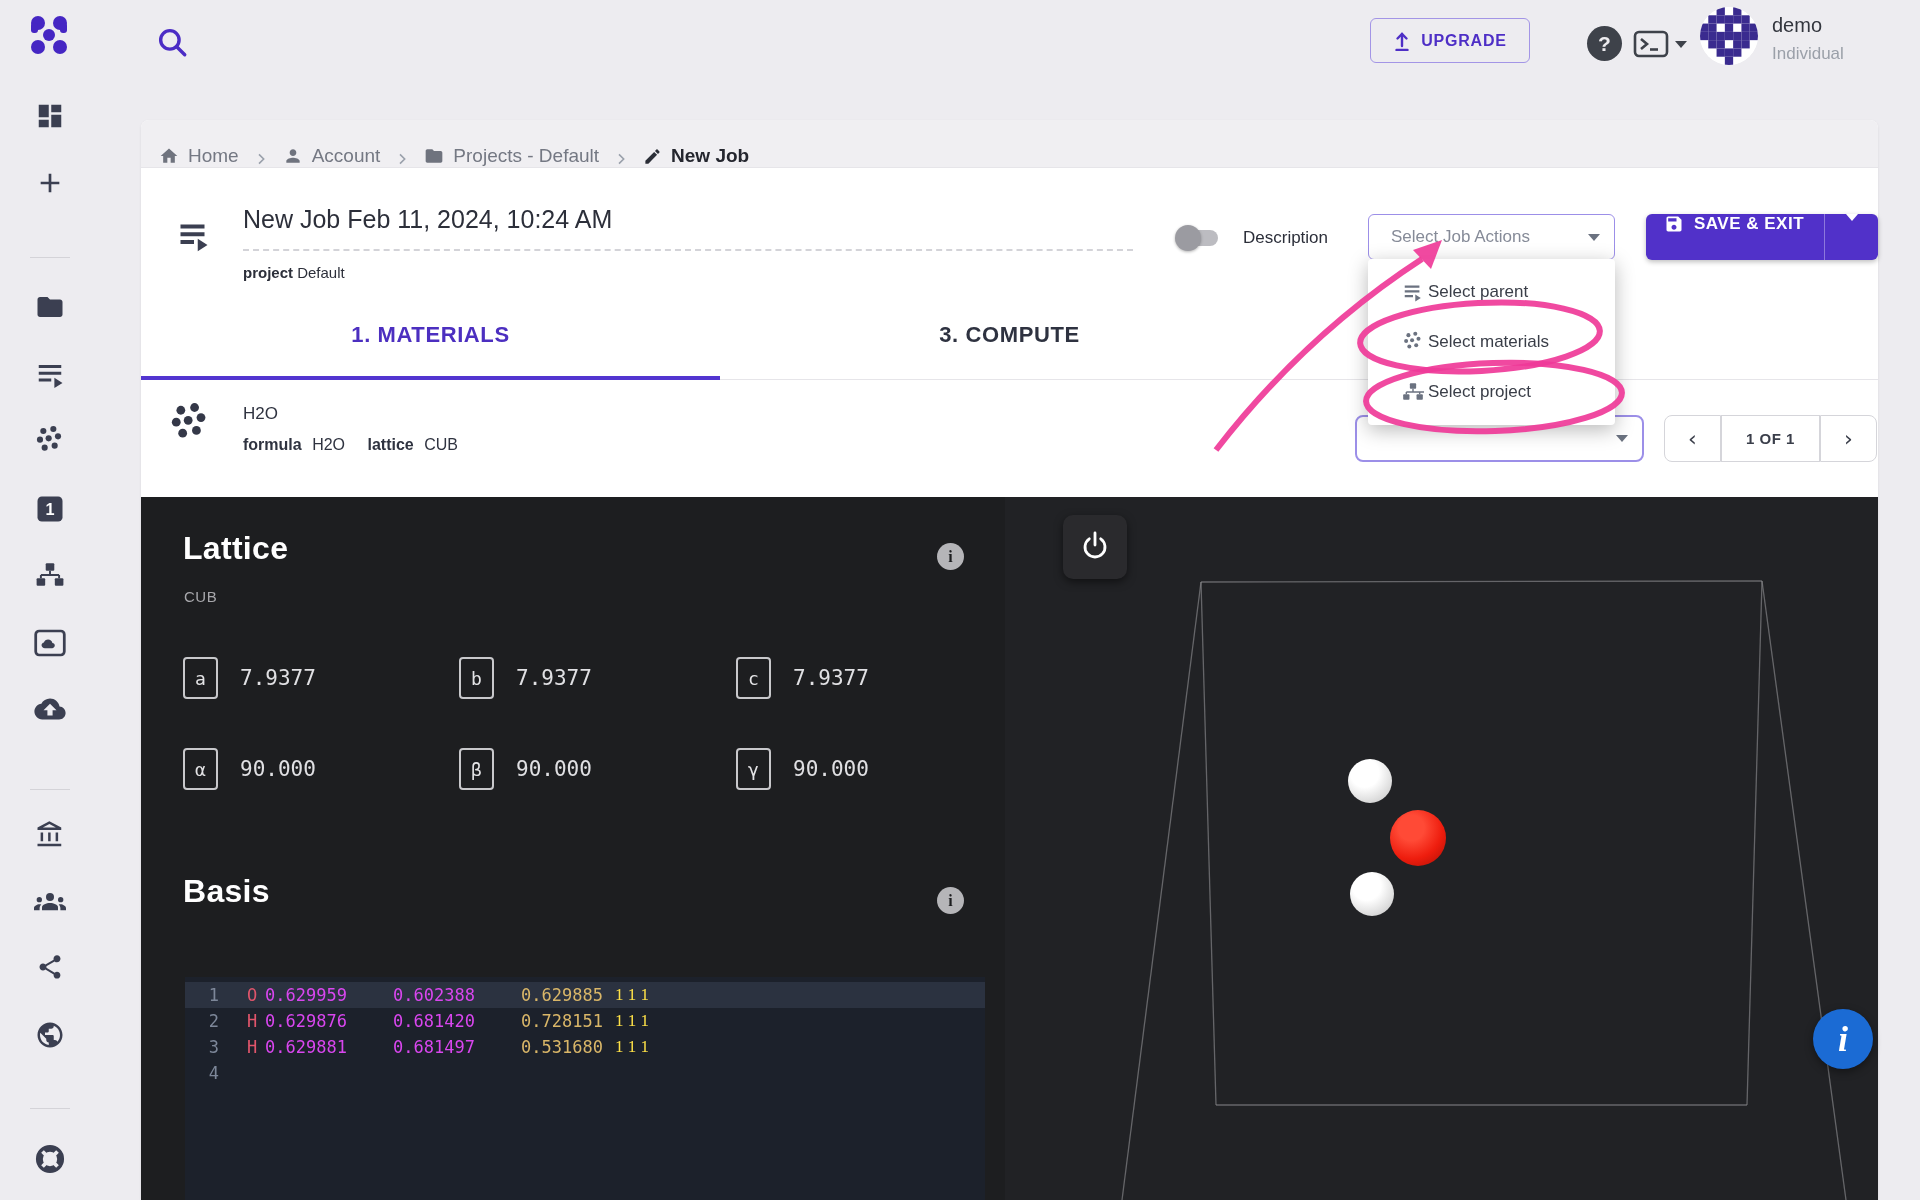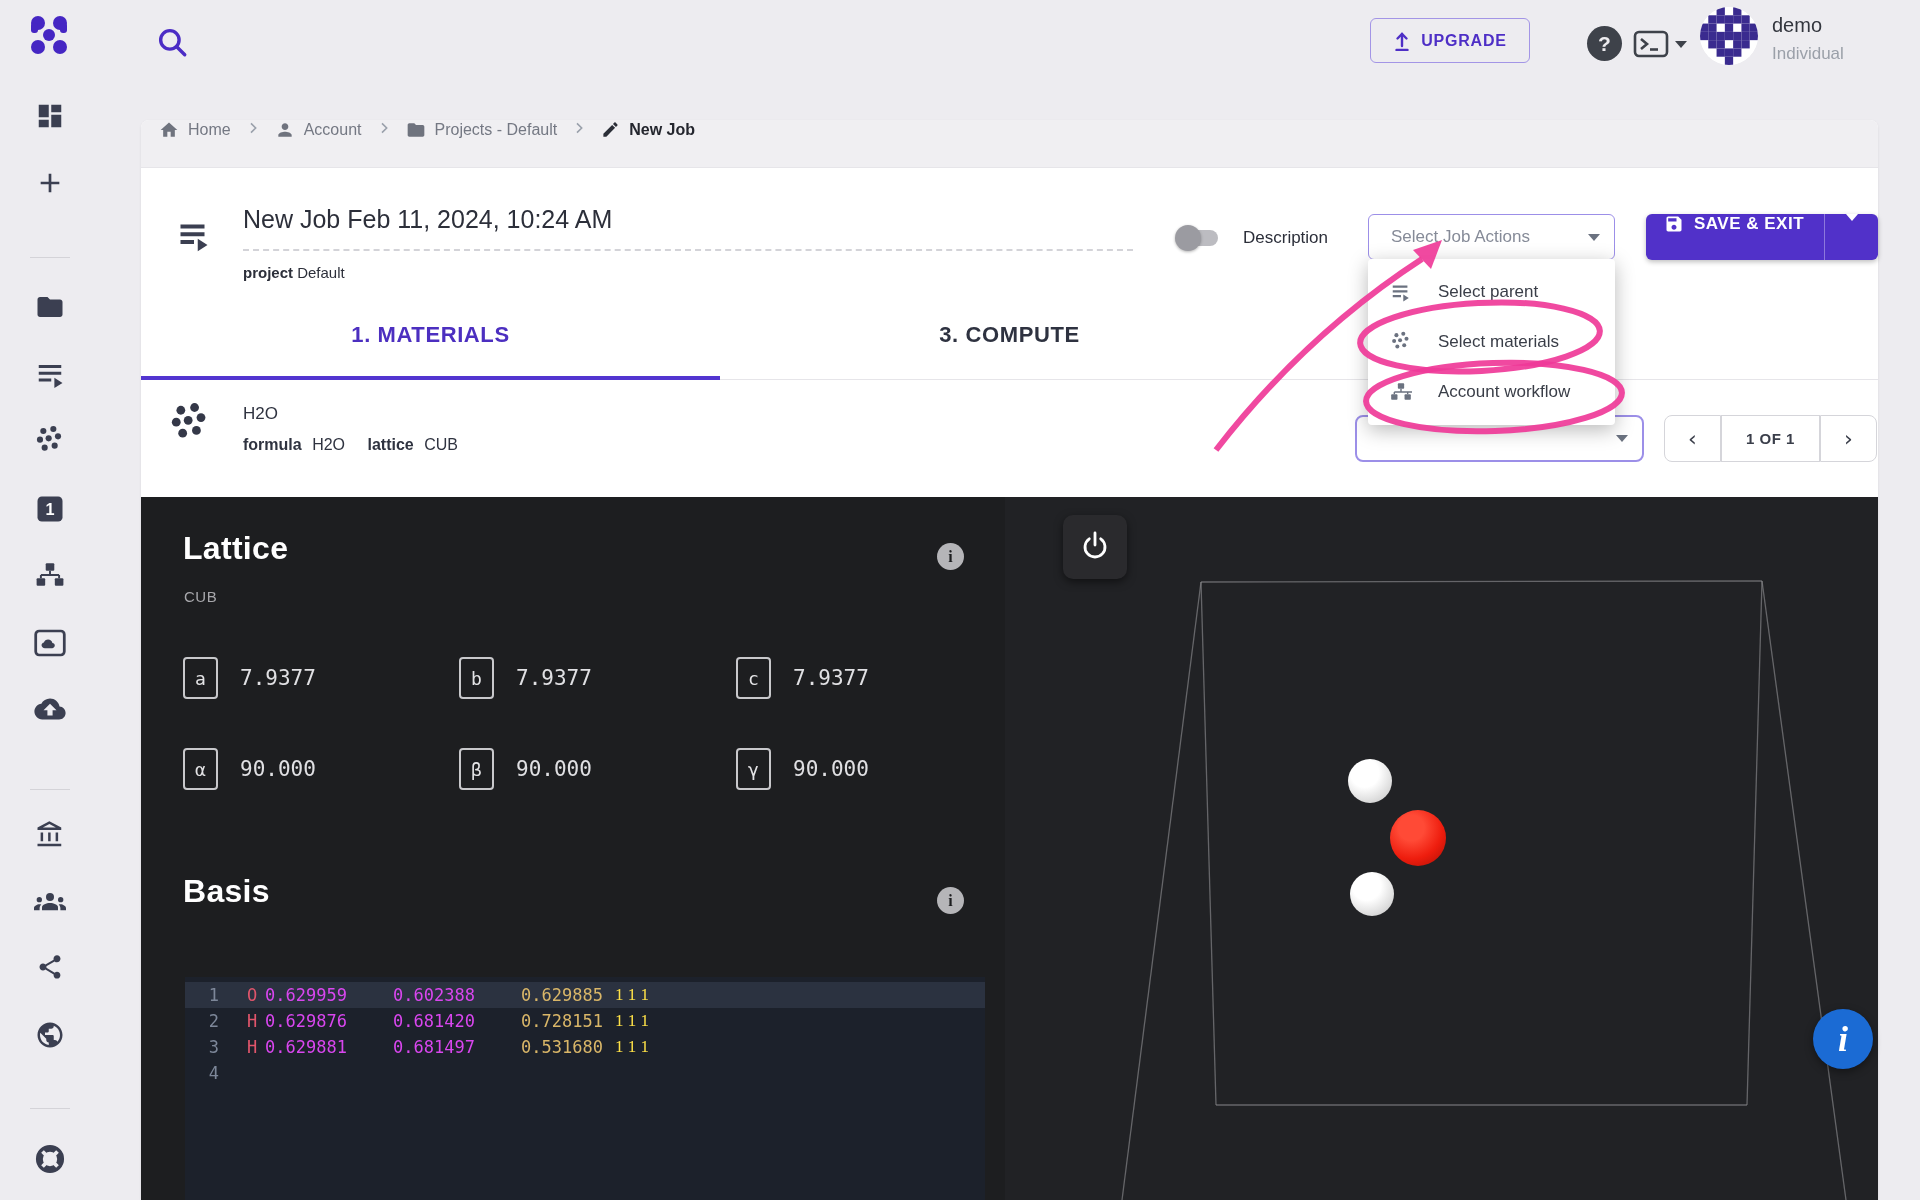--- a/index.html
+++ b/index.html
@@ -32,22 +32,22 @@
   
   .card {
     left:141px; top:120px; width:1737px; height:1080px;
     background:#fff; border-radius:8px 8px 0 0;
     box-shadow:0 1px 3px rgba(0,0,0,.08);
   }
   .crumb-bar {
     left:141px; top:120px; width:1737px; height:48px;
     background:#f0eff2; border-radius:8px 8px 0 0;
     border-bottom:1px solid #e6e5e9;
-    display:flex; align-items:flex-start; padding-left:18px; gap:14px;
-    font-size:16px; color:#747883;
+    display:flex; align-items:flex-end; padding-left:18px; gap:14px;
+    font-size:19px; color:#747883;
   }
   .crumb { display:flex; align-items:center; gap:9px; cursor:pointer; }
   .crumb-current { color:#24262e; font-weight:bold; cursor:default; }
 
   .job-title { left:243px; top:205px; font-size:25px; color:#2c2f3a; }
   .title-dash { left:243px; top:249px; width:890px; border-top:2px dashed #d3d3d8; }
   .project-line { left:243px; top:264px; font-size:15px; color:#2c2f3a; }
 
   .toggle-track { left:1178px; top:230px; width:40px; height:16px; background:#bcbcc1; border-radius:8px; cursor:pointer; }
   .toggle-knob { left:-3px; top:-5px; width:26px; height:26px; background:#9b9ba1; border-radius:50%; box-shadow:0 1px 3px rgba(0,0,0,.3); }
@@ -75,21 +75,21 @@
   .tabs { left:141px; top:290px; width:1737px; height:90px; display:flex; border-bottom:1px solid #e6e5e9; background:#fff; }
   .tab { width:579px; display:flex; align-items:center; justify-content:center; font-size:22px; letter-spacing:.6px; font-weight:bold; color:#2e3240; cursor:pointer; }
   .tab.active { color:#4c2fc0; }
   .tab-indicator { left:141px; top:376px; width:579px; height:4px; background:#5235d0; }
 
   
   .menu {
     left:1368px; top:259px; width:247px; height:166px; background:#fff; border-radius:4px;
     box-shadow:0 5px 20px rgba(0,0,0,.28); z-index:40; padding-top:8px;
   }
-  .menu-item { height:50px; display:flex; align-items:center; gap:26px; padding-left:22px; font-size:17px; color:#3a3e48; cursor:pointer; }
+  .menu-item { height:50px; display:flex; align-items:center; gap:4px; padding-left:34px; font-size:17px; color:#3a3e48; cursor:pointer; }
 
   
   .mat-name { left:243px; top:404px; font-size:17px; color:#2f3340; }
   .mat-sub { left:243px; top:436px; font-size:16px; color:#2f3340; }
   .mat-sub b { margin-right:6px; }
   .mat-select {
     left:1355px; top:415px; width:289px; height:47px; background:#fff;
     border:2px solid #9c8fe8; border-radius:8px; display:flex; align-items:center; padding:0 14px; cursor:pointer;
   }
   .pager { left:1664px; top:415px; height:47px; display:flex; }
@@ -546,21 +546,21 @@
     <svg width="22" height="22" viewBox="0 0 28 24">
       <g stroke="#6b7280" stroke-width="1.8" fill="none">
           <path d="M14 8v4M14 12H5.5M14 12h22.5M5.5 12v3M22.5 12v3"></path>
         </g>
       <g fill="#6b7280">
           <rect x="10" y="1" width="8" height="7" rx="1"></rect>
           <rect x="1.5" y="15" width="8" height="7" rx="1"></rect>
           <rect x="18.5" y="15" width="8" height="7" rx="1"></rect>
         </g>
     </svg>
-    <span>Account workflow</span>
+    <span>Select project</span>
   </div>
 </div>
 
 <svg class="abs annotations">
   <g stroke="#ef3a98" stroke-width="6" fill="none" stroke-opacity="0.92">
     <path d="M1216 450 Q1305 335 1422 259"></path>
     <ellipse cx="1480" cy="337" rx="120" ry="34" transform="rotate(-3 1480 337)"></ellipse>
     <ellipse cx="1494" cy="397" rx="128" ry="34" transform="rotate(-2 1494 397)"></ellipse>
   </g>
   <polygon points="1442,240 1431,269 1413,250" fill="#ef3a98" fill-opacity="0.92"></polygon>

